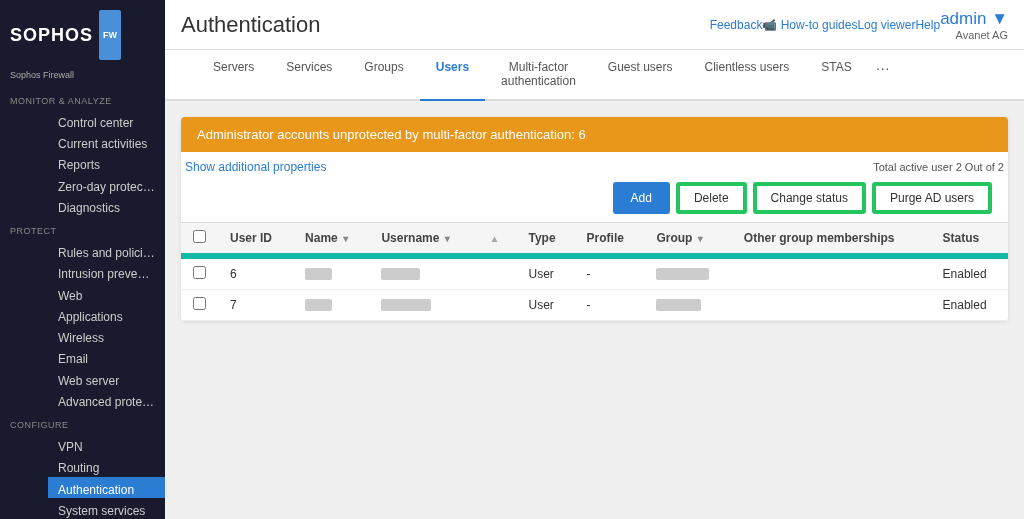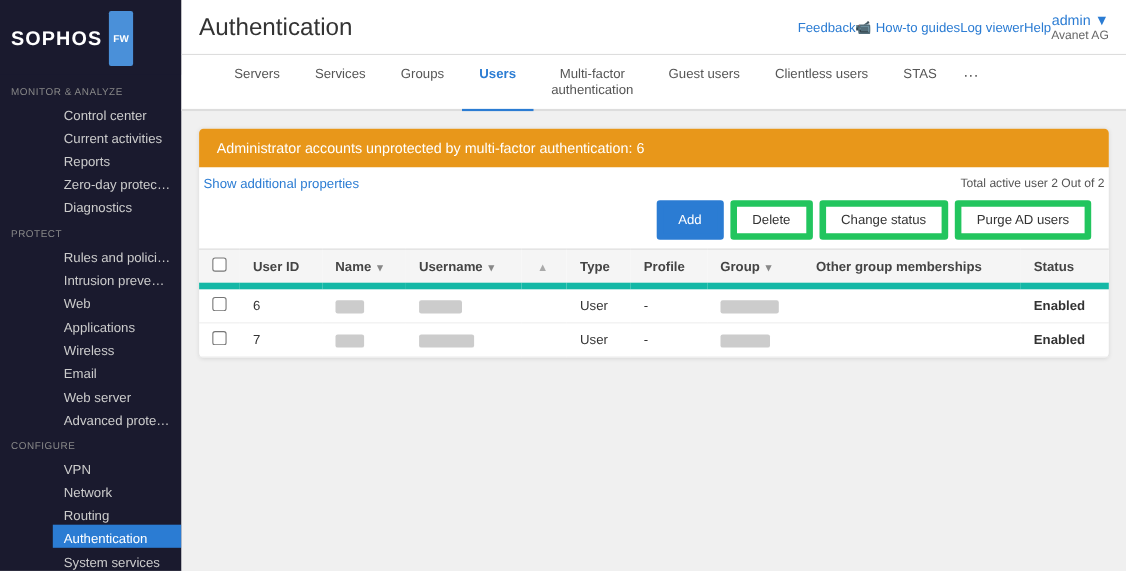--- a/index.html
+++ b/index.html
@@ -98,21 +98,21 @@
       font-size: 12px;
       color: #2b7cd3;
     }
     .topbar-actions span { cursor: pointer; }
     .topbar-actions .admin-section {
       display: flex;
       flex-direction: column;
       align-items: flex-end;
       color: #333;
     }
-    .topbar-actions .admin-section .admin-name { color: #2b7cd3; font-size: 13px; }
+    .topbar-actions .admin-section .admin-name { color: #2b7cd3; font-size: 17px; }
     .topbar-actions .admin-section .company-name { color: #666; font-size: 11px; }
 
     
     .content {
       flex: 1;
       padding: 16px;
       overflow-y: auto;
     }
 
     
@@ -186,21 +186,21 @@
     
     .toolbar {
       display: flex;
       justify-content: flex-end;
       gap: 6px;
       padding: 0 16px 8px 16px;
     }
     .btn {
       padding: 5px 14px;
       font-size: 12px;
-      border: 6px solid #22c55e;
+      border: 4px solid #22c55e;
       border-radius: 3px;
       cursor: pointer;
       background: #fff;
       color: #333;
       text-align: center;
     }
     .btn-primary {
       background: #2b7cd3;
       color: #fff;
       border-color: #2b7cd3;
@@ -220,21 +220,21 @@
       color: #444;
       border-bottom: 6px solid #14b8a6;
       border-top: 1px solid #ddd;
       white-space: nowrap;
     }
     .data-table td {
       padding: 7px 12px;
       border-bottom: 1px solid #eee;
       color: #333;
     }
-    .status-enabled { color: #27ae60; font-weight: 700; }
+    .status-enabled { color: #27ae60; font-weight: 400; }
     .checkbox-col { width: 30px; text-align: center; }
     .sort-icon { color: #aaa; font-size: 10px; margin-left: 3px; }
     .filter-icon { color: #888; font-size: 10px; margin-left: 2px; cursor: pointer; }
     .blurred-text {
       display: inline-block;
       background: #ccc;
       color: transparent;
       border-radius: 2px;
       user-select: none;
       font-size: 11px;
@@ -246,41 +246,41 @@
     ::-webkit-scrollbar-thumb { background: #bbb; border-radius: 3px; }
   </style>
 </head>
 <body>
 
 <div class="sidebar">
   <div class="sidebar-logo">
     <span class="sophos-logo-text">SOPHOS</span>
     <span class="sophos-fw-badge">FW</span>
   </div>
+  <div class="sophos-subtitle">Sophos Firewall</div>
 
   <div class="sidebar-section-label">Monitor &amp; Analyze</div>
   <div class="sidebar-item">Control center</div>
   <div class="sidebar-item">Current activities</div>
   <div class="sidebar-item">Reports</div>
   <div class="sidebar-item">Zero-day protection</div>
   <div class="sidebar-item">Diagnostics</div>
 
   <div class="sidebar-section-label">Protect</div>
   <div class="sidebar-item">Rules and policies</div>
   <div class="sidebar-item">Intrusion prevention</div>
   <div class="sidebar-item">Web</div>
   <div class="sidebar-item">Applications</div>
   <div class="sidebar-item">Wireless</div>
   <div class="sidebar-item">Email</div>
   <div class="sidebar-item">Web server</div>
   <div class="sidebar-item">Advanced protection</div>
 
   <div class="sidebar-section-label">Configure</div>
   <div class="sidebar-item">VPN</div>
-  <div class="sidebar-item">Network</div>
   <div class="sidebar-item">Routing</div>
   <div class="sidebar-item active">Authentication</div>
   <div class="sidebar-item">System services</div>
 </div>
 
 <div class="main">
 
   <div class="topbar">
     <h1 class="topbar-title">Authentication</h1>
     <div class="topbar-actions">

